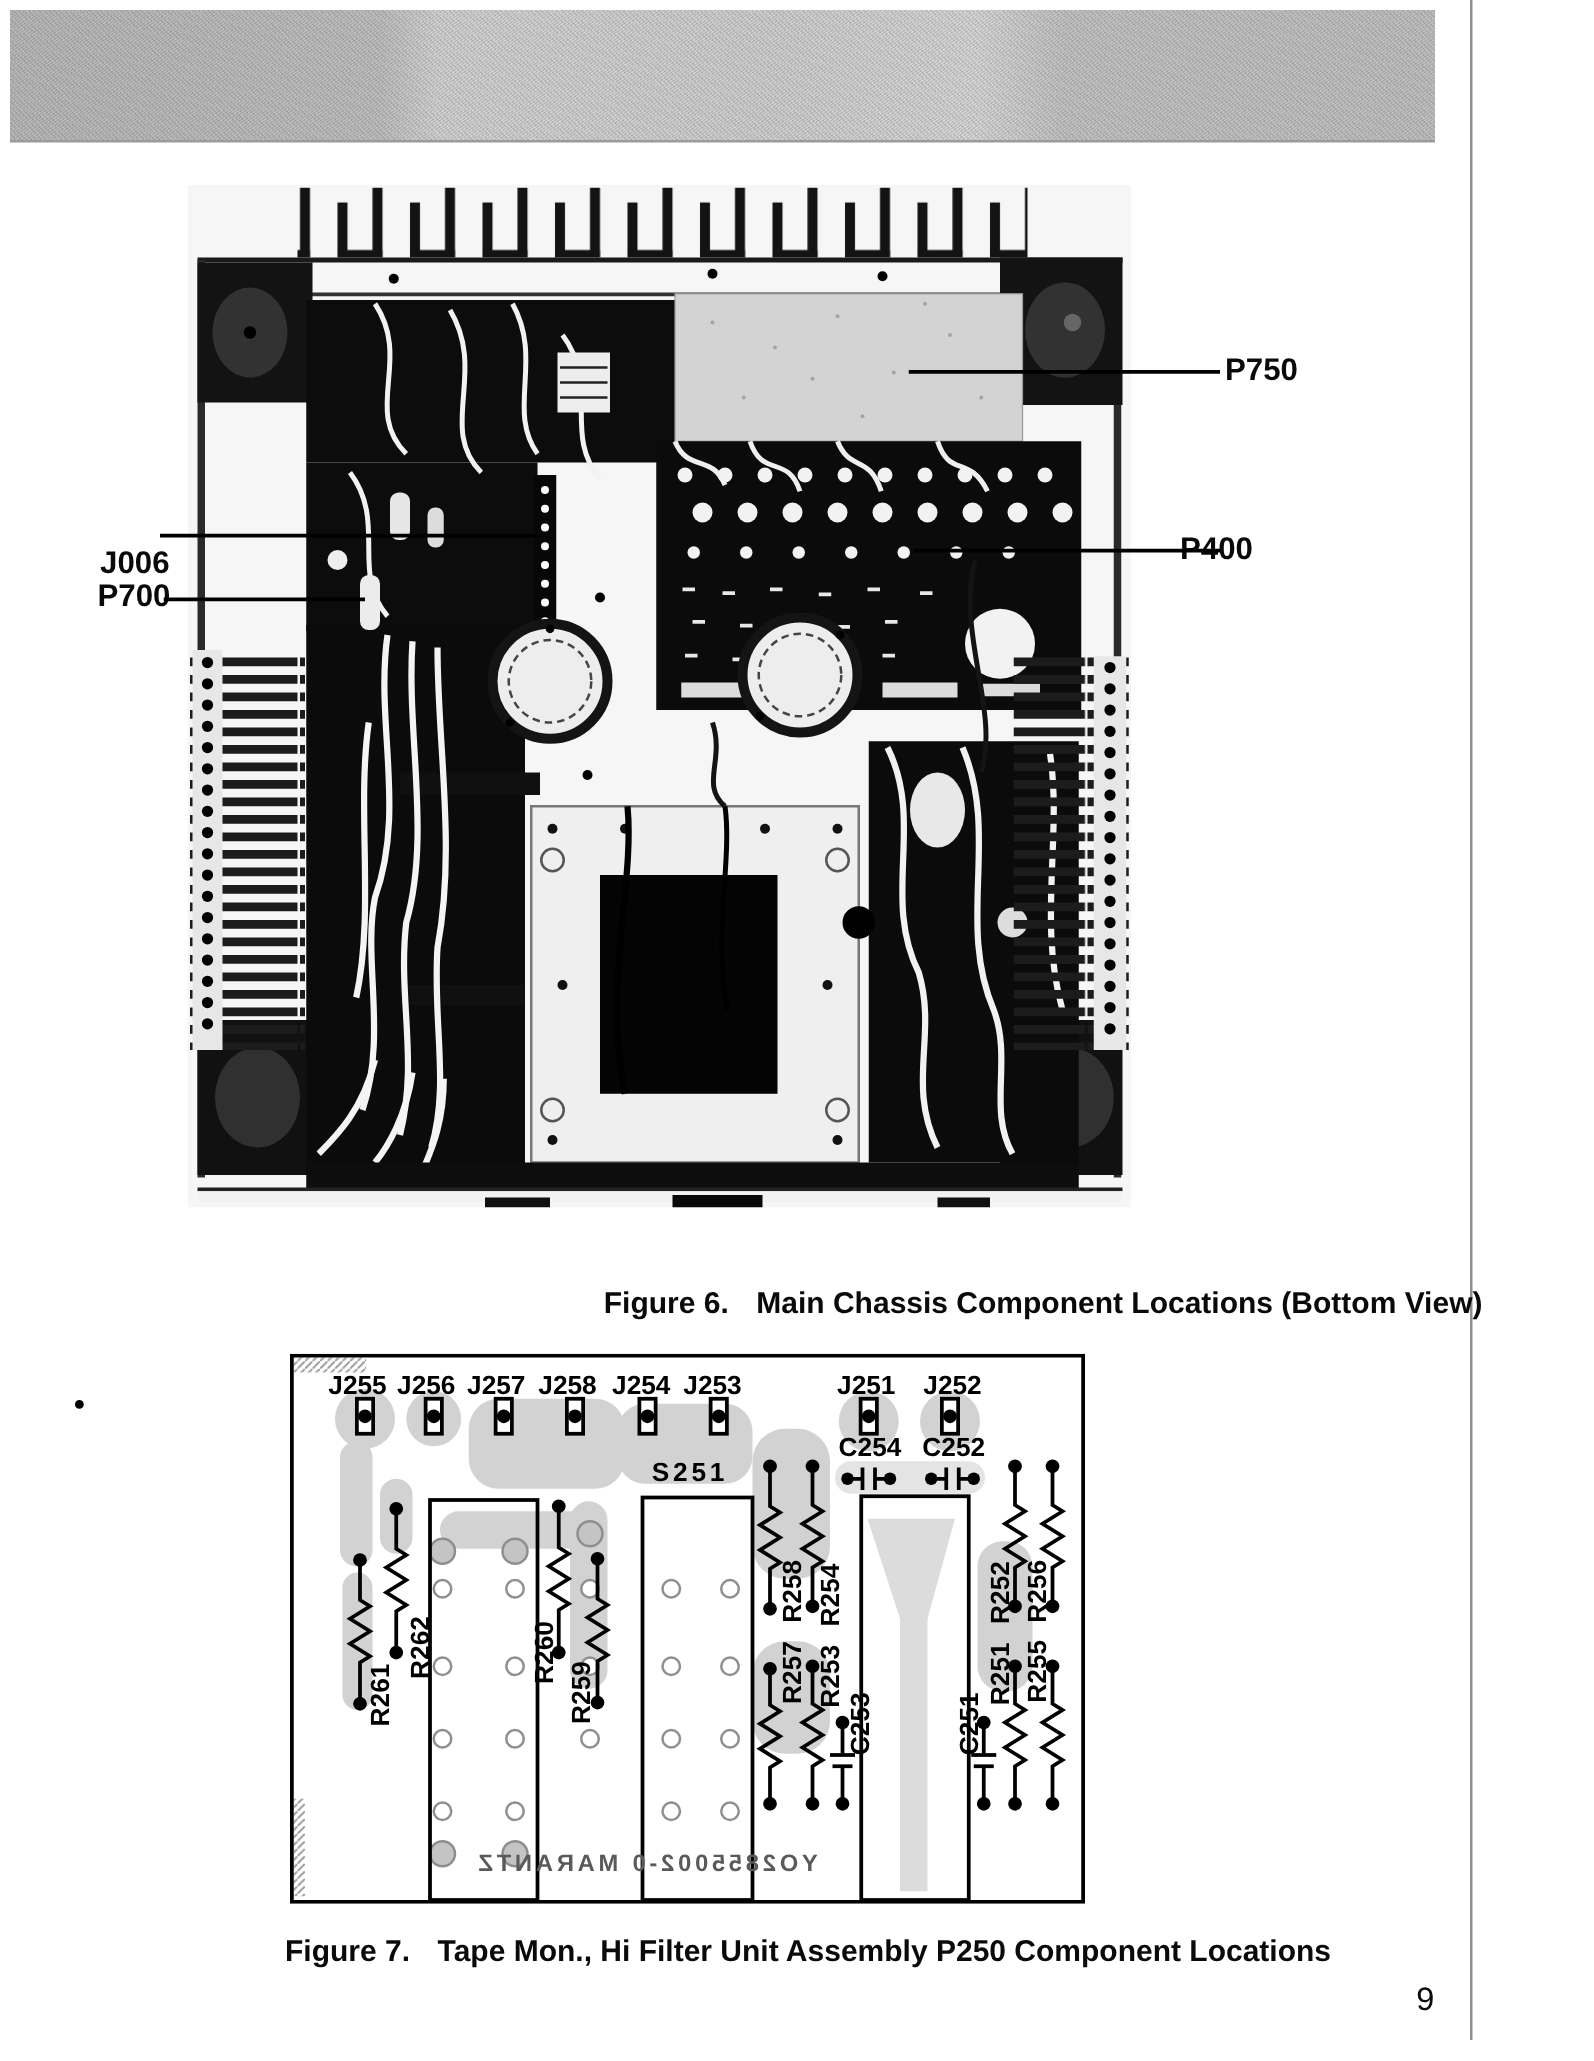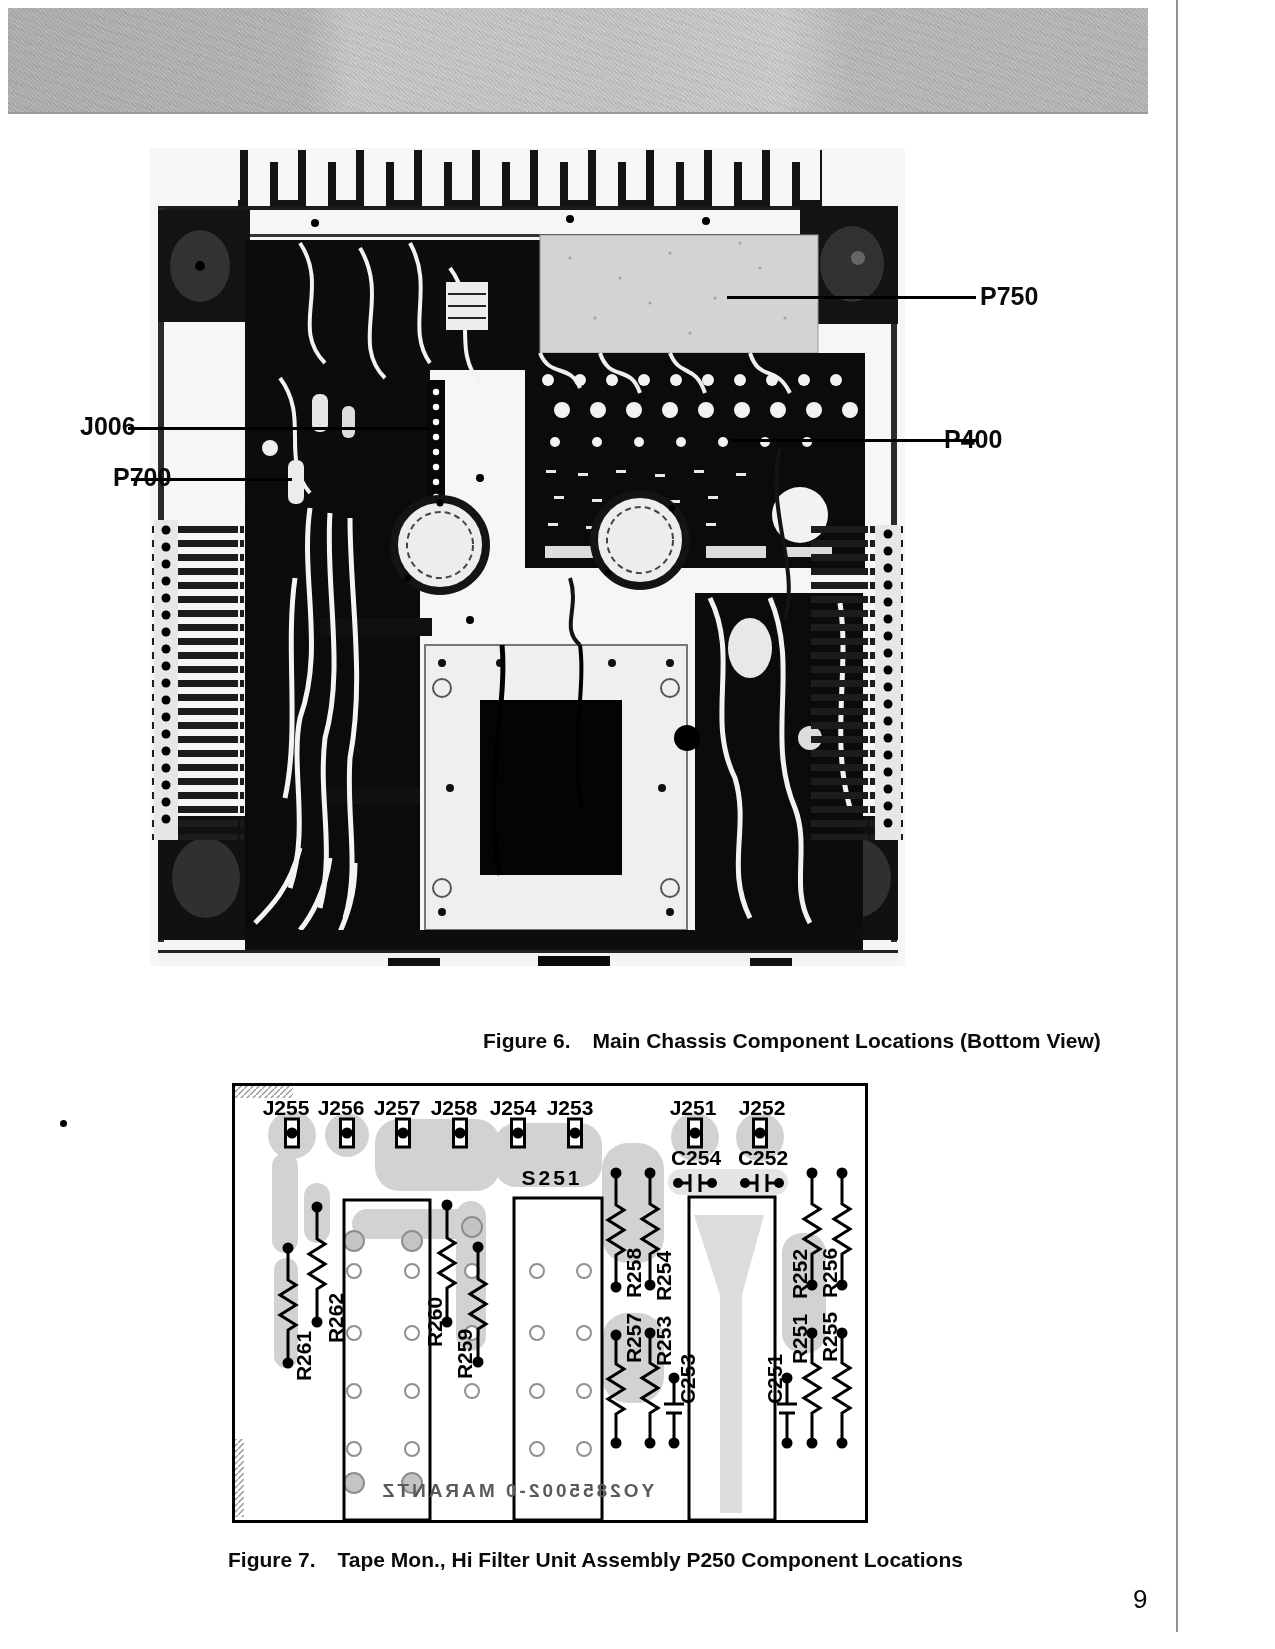--- a/index.html
+++ b/index.html
@@ -10,21 +10,21 @@
     left:8px;top:8px;width:1140px;height:104px;
     background:
       repeating-linear-gradient(47deg, rgba(0,0,0,.08) 0 1px, rgba(255,255,255,0) 1px 3px),
       repeating-linear-gradient(-36deg, rgba(0,0,0,.09) 0 1px, rgba(255,255,255,0) 1px 2px),
       linear-gradient(90deg,#b9b9b9 0%,#bfbfbf 26%,#d2d2d2 30%,#cfcfcf 54%,#d6d6d6 68%,#c3c3c3 74%,#c0c0c0 100%);
     border-bottom:2px solid #9b9b9b;
   }
   #page-rule{left:1176px;top:0;width:2px;height:1632px;background:#8f8f8f;}
   .callout-label{font-weight:bold;font-size:25px;letter-spacing:0;line-height:1;text-align:right;}
   .leader{height:3px;background:#000;}
-  .fig-caption{font-weight:bold;font-size:21px;white-space:nowrap;}
+  .fig-caption{font-weight:bold;font-size:24px;white-space:nowrap;}
   .fig-caption .cap-title{margin-left:22px;}
   #fig7-frame{left:232px;top:1083px;width:704px;height:440px;}
   #fig6-photo{left:150px;top:148px;width:755px;height:818px;}
   #page-number{font-size:26px;}
   #margin-dot{left:60px;top:1120px;width:7px;height:7px;border-radius:50%;background:#000;}
   svg text{font-family:"Liberation Sans",sans-serif;}
 </style>
 </head>
 <body>
 
@@ -307,24 +307,24 @@
     <rect x="95" y="782" width="618" height="22" fill="#0d0d0d"></rect>
     <rect x="8" y="802" width="740" height="3" fill="#222"></rect>
     <rect x="8" y="805" width="740" height="9" fill="#f2f2f2"></rect>
     <rect x="238" y="810" width="52" height="8" fill="#111"></rect>
     <rect x="388" y="808" width="72" height="10" fill="#090909"></rect>
     <rect x="600" y="810" width="42" height="8" fill="#111"></rect>
   </g>
 </svg>
 </div>
 
-<div class="abs callout-label" style="left:80px;top:414px;">J006</div>
+<div class="abs callout-label" style="left:80px;top:438px;">J006</div>
 <div class="abs leader" style="left:128px;top:427px;width:302px;"></div>
 
-<div class="abs callout-label" style="left:78px;top:465px;margin-left:35px;">P700</div>
+<div class="abs callout-label" style="left:78px;top:465px;">P700</div>
 <div class="abs leader" style="left:131px;top:478px;width:161px;"></div>
 
 <div class="abs callout-label" style="left:980px;top:284px;">P750</div>
 <div class="abs leader" style="left:727px;top:296px;width:249px;"></div>
 
 <div class="abs callout-label" style="left:944px;top:427px;">P400</div>
 <div class="abs leader" style="left:731px;top:439px;width:245px;"></div>
 
 <div class="abs fig-caption" style="left:483px;top:1029px;">
   <span>Figure 6.</span><span class="cap-title">Main Chassis Component Locations (Bottom View)</span>

